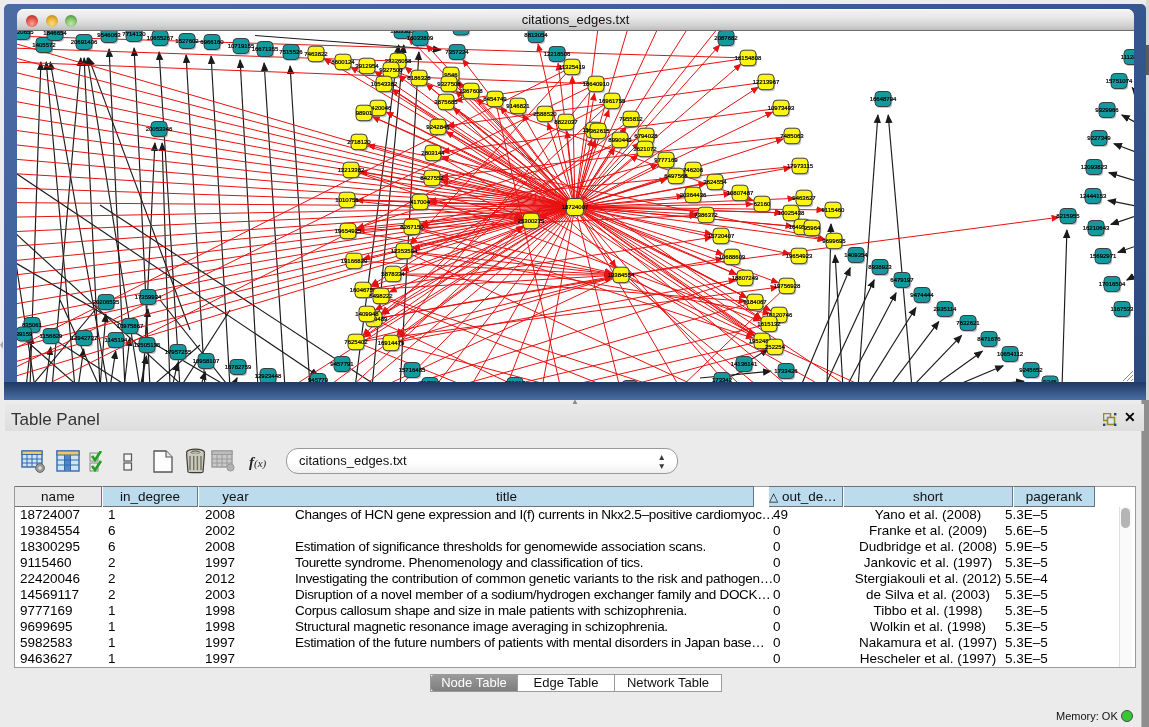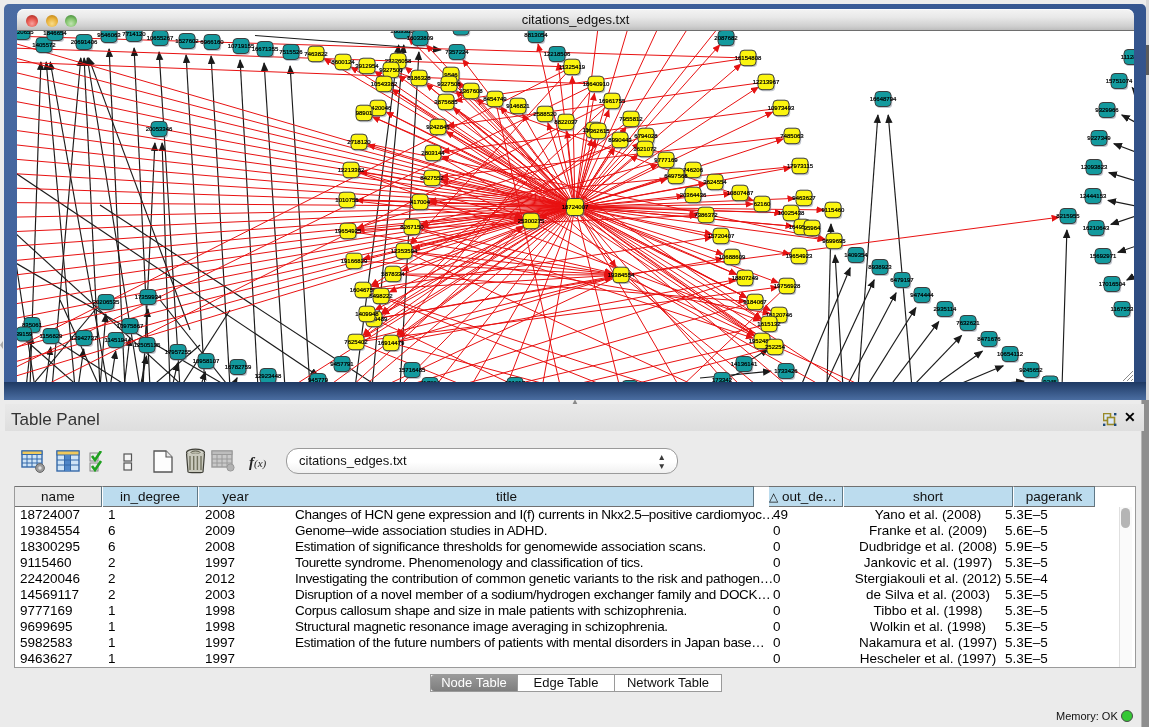--- a/index.html
+++ b/index.html
@@ -860,22 +860,21 @@
     <span class="c1">1</span>
     <span class="c2">2008</span>
     <span class="c3">Changes of HCN gene expression and I(f) currents in Nkx2.5–positive cardiomyoc…</span>
     <span class="c4">49</span>
     <span class="c5">Yano et al. (2008)</span>
     <span class="c6">5.3E–5</span>
   </div>
 <div class="trow" style="top:523px">
 <span class="c0">19384554</span>
     <span class="c1">6</span>
-    <span class="c2">2009</span>
-    <span class="c3">Genome–wide association studies in ADHD.</span>
+    <span class="c2">2002</span>
     <span class="c4">0</span>
     <span class="c5">Franke et al. (2009)</span>
     <span class="c6">5.6E–5</span>
   </div>
 <div class="trow" style="top:539px">
 <span class="c0">18300295</span>
     <span class="c1">6</span>
     <span class="c2">2008</span>
     <span class="c3">Estimation of significance thresholds for genomewide association scans.</span>
     <span class="c4">0</span>

